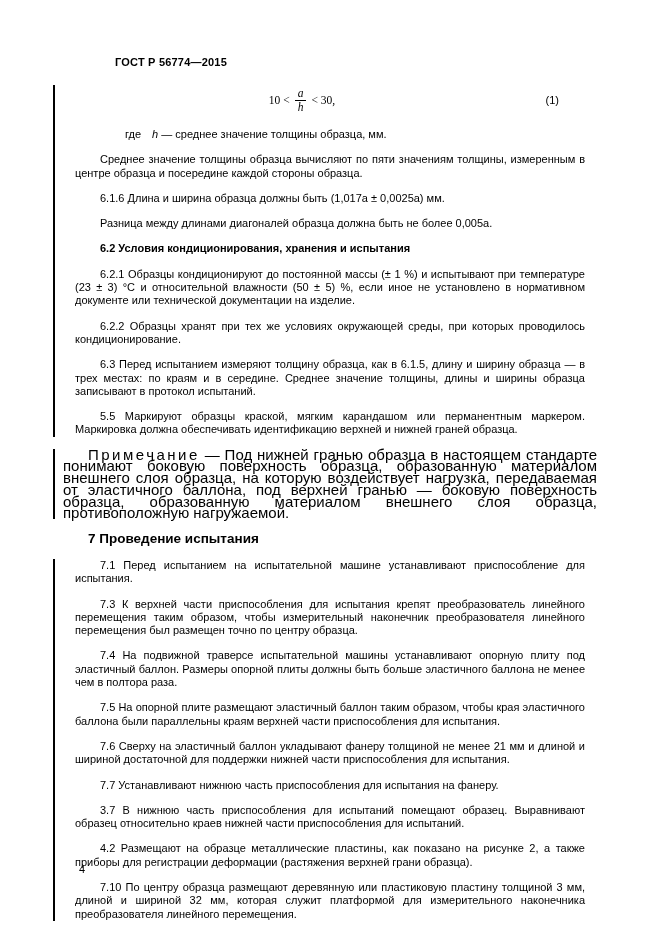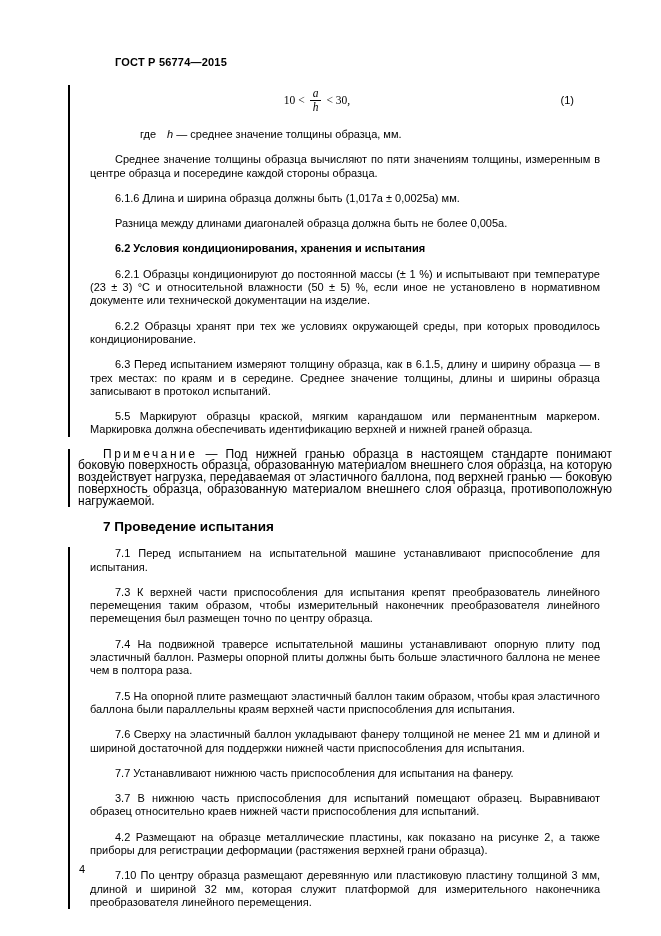--- a/index.html
+++ b/index.html
@@ -13,21 +13,21 @@
     font-family:"Liberation Sans", sans-serif;
     overflow:hidden;
   }
   .doc-header {
     position:absolute; top:56px; left:78px;
     font-size:11px; font-weight:bold;
     letter-spacing:0.2px;
     padding-left:37px;
   }
   .content {
-    position:absolute; top:85px; left:78px; width:534px;
+    position:absolute; top:85px; left:63px; width:534px;
     font-size:11px; line-height:13.3px;
   }
   .barred {
     border-left:2px solid #000;
     margin-left:-10px;
     padding-left:8px;
   }
   .content p {
     margin:12px;
     text-align:justify;
@@ -58,21 +58,21 @@
     position:absolute; right:38px; top:50%;
     transform:translateY(-50%);
     font-family:"Liberation Sans", sans-serif;
     font-size:11px;
   }
   .where-lead { display:inline-block; margin-right:11px; }
   .var-italic { font-style:italic; }
   
   .note {
     margin-top:8px;
-    font-size:12px; line-height:11.7px;
+    font-size:15px; line-height:11.7px;
   }
   .note p { text-indent:25px; text-align:justify; margin:0; }
   .note-label { letter-spacing:2.5px; }
   
   .section-heading {
     margin:12px 0 12px 25px;
     font-size:13.5px; font-weight:bold;
     line-height:16px;
   }
   .page-number {

